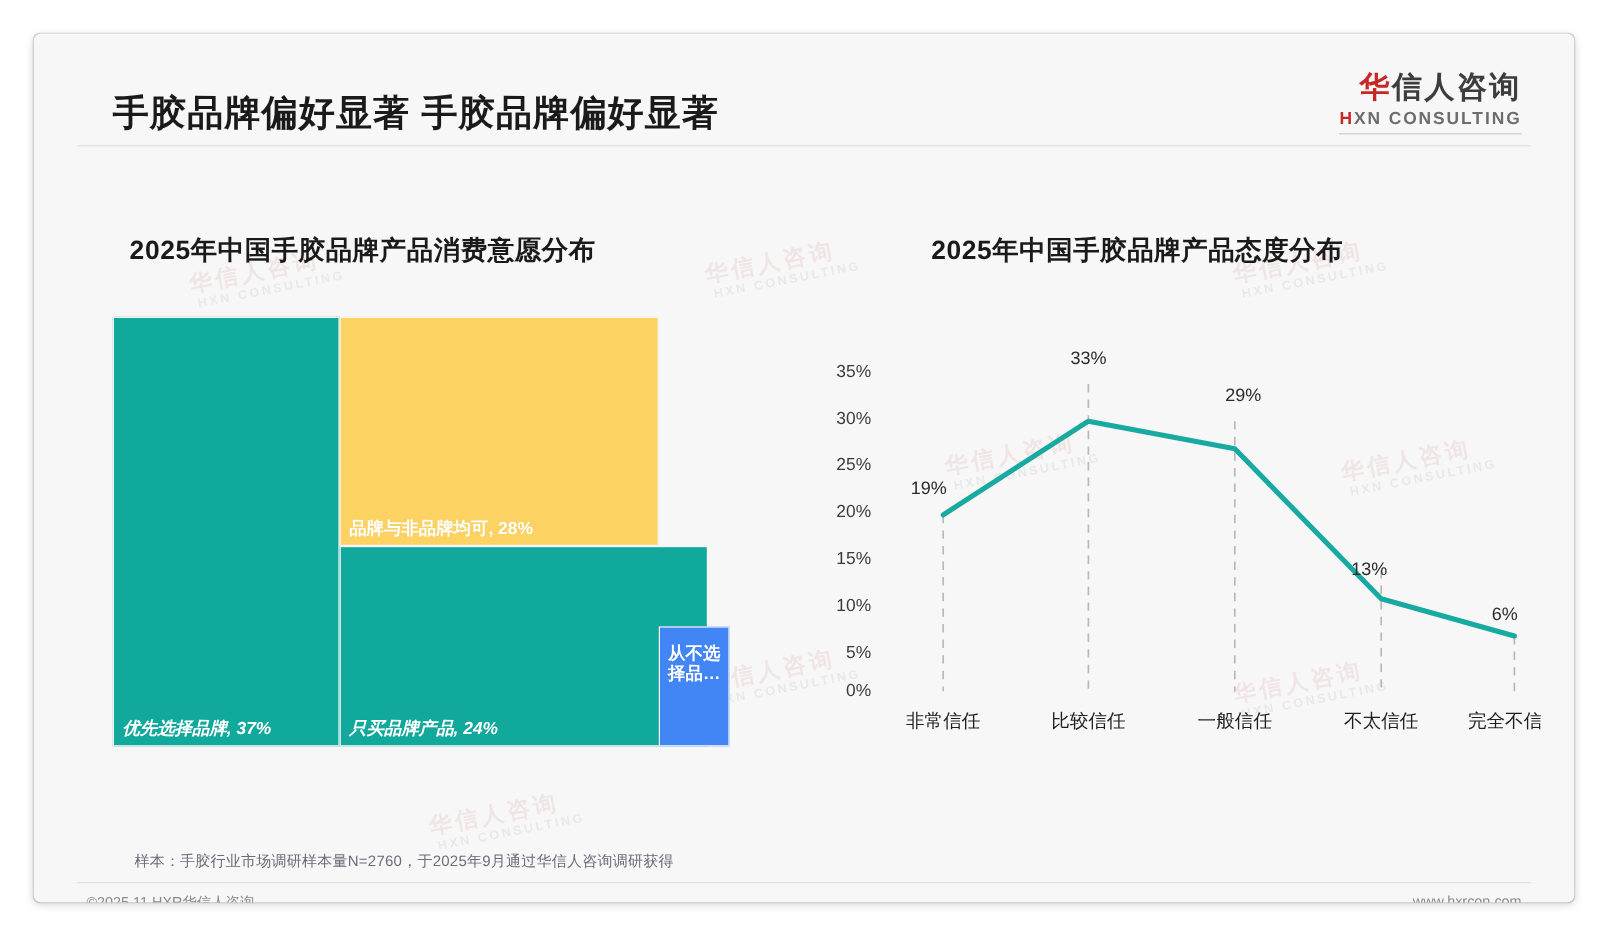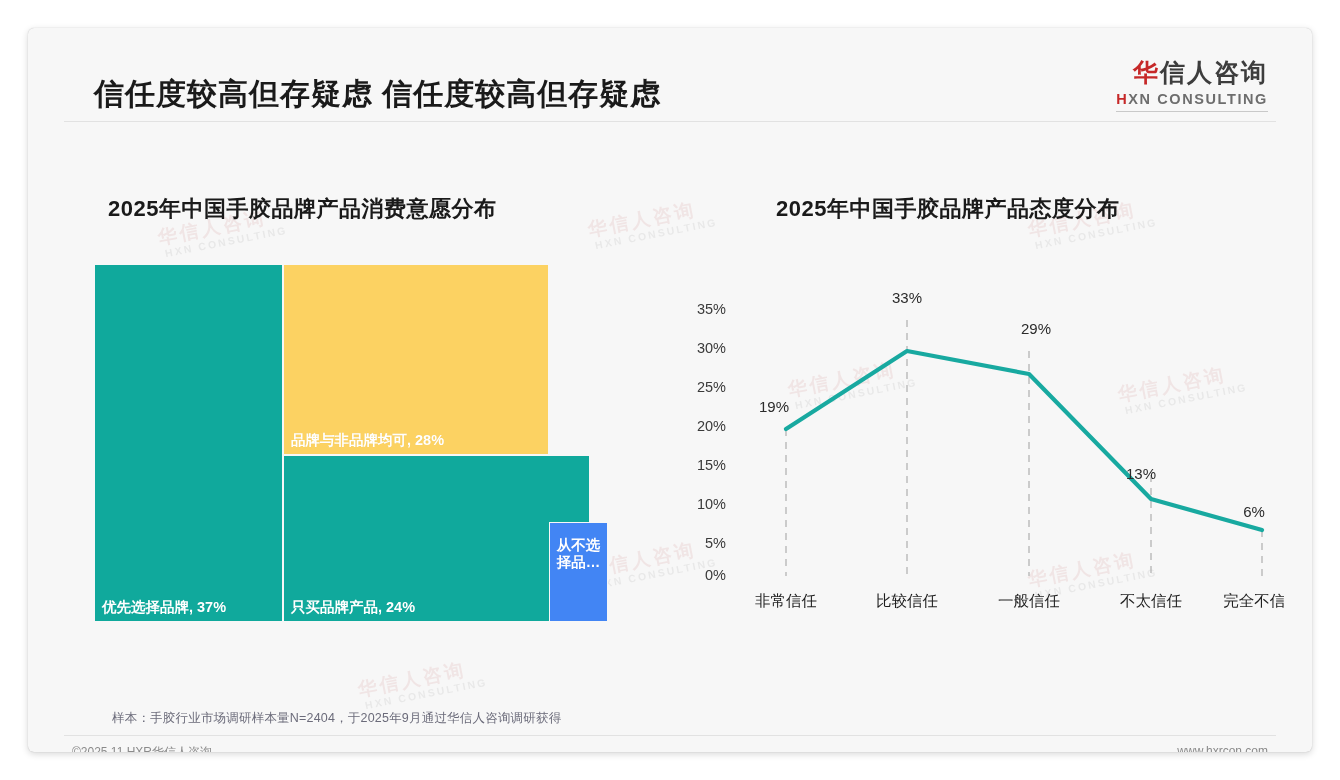--- a/index.html
+++ b/index.html
@@ -150,21 +150,21 @@
   .tile-label.narrow {
     left: 0;
     right: 0;
     bottom: auto;
     text-align: center;
     white-space: normal;
     line-height: 1.18;
     font-size: 14.5px;
     word-break: break-all;
   }
-  .t-teal   { background: #10a99c; }
+  .t-teal   { background: #10a99c; font-style: italic; }
   .t-yellow { background: #fcd262; text-decoration: underline; }
   .t-blue   { background: #4285f4; }
 
   
   #linechart {
     position: absolute;
     left: 636px;
     top: 236px;
     width: 620px;
     height: 358px;
@@ -278,21 +278,21 @@
       <div class="wm-cn">华信人咨询</div>
       <div class="wm-en">HXN CONSULTING</div>
     </div>
     <div class="wm" style="left:330px;  top:640px;">
       <div class="wm-cn">华信人咨询</div>
       <div class="wm-en">HXN CONSULTING</div>
     </div>
   </div>
 
   <div id="header">
-    <div id="main-title">信任度较高但存疑虑 信任度较高但存疑虑</div>
+    <div id="main-title">手胶品牌偏好显著 手胶品牌偏好显著</div>
     <div id="logo">
       <div id="logo-cn"><span class="accent">华</span><span>信人咨询</span></div>
       <div id="logo-en"><span class="accent">H</span><span>XN CONSULTING</span></div>
       <div id="logo-rule"></div>
     </div>
     <div id="header-rule"></div>
   </div>
 
   <div class="panel-title" id="left-title">2025年中国手胶品牌产品消费意愿分布</div>
   <div class="panel-title" id="right-title">2025年中国手胶品牌产品态度分布</div>
@@ -347,20 +347,20 @@
       <g>
         <text class="xtick" x="122" y="342">非常信任</text>
         <text class="xtick" x="243" y="342">比较信任</text>
         <text class="xtick" x="365" y="342">一般信任</text>
         <text class="xtick" x="487" y="342">不太信任</text>
         <text class="xtick" x="598" y="342">完全不信任</text>
       </g>
     </svg>
   </div>
 
-  <div id="note">样本：手胶行业市场调研样本量N=2404，于2025年9月通过华信人咨询调研获得</div>
+  <div id="note">样本：手胶行业市场调研样本量N=2760，于2025年9月通过华信人咨询调研获得</div>
   <div id="footer-rule"></div>
   <div id="footer">
     <div id="copyright">©2025.11 HXR华信人咨询</div>
     <div id="website">www.hxrcon.com</div>
   </div>
 
 </div>
 
 </body></html>

